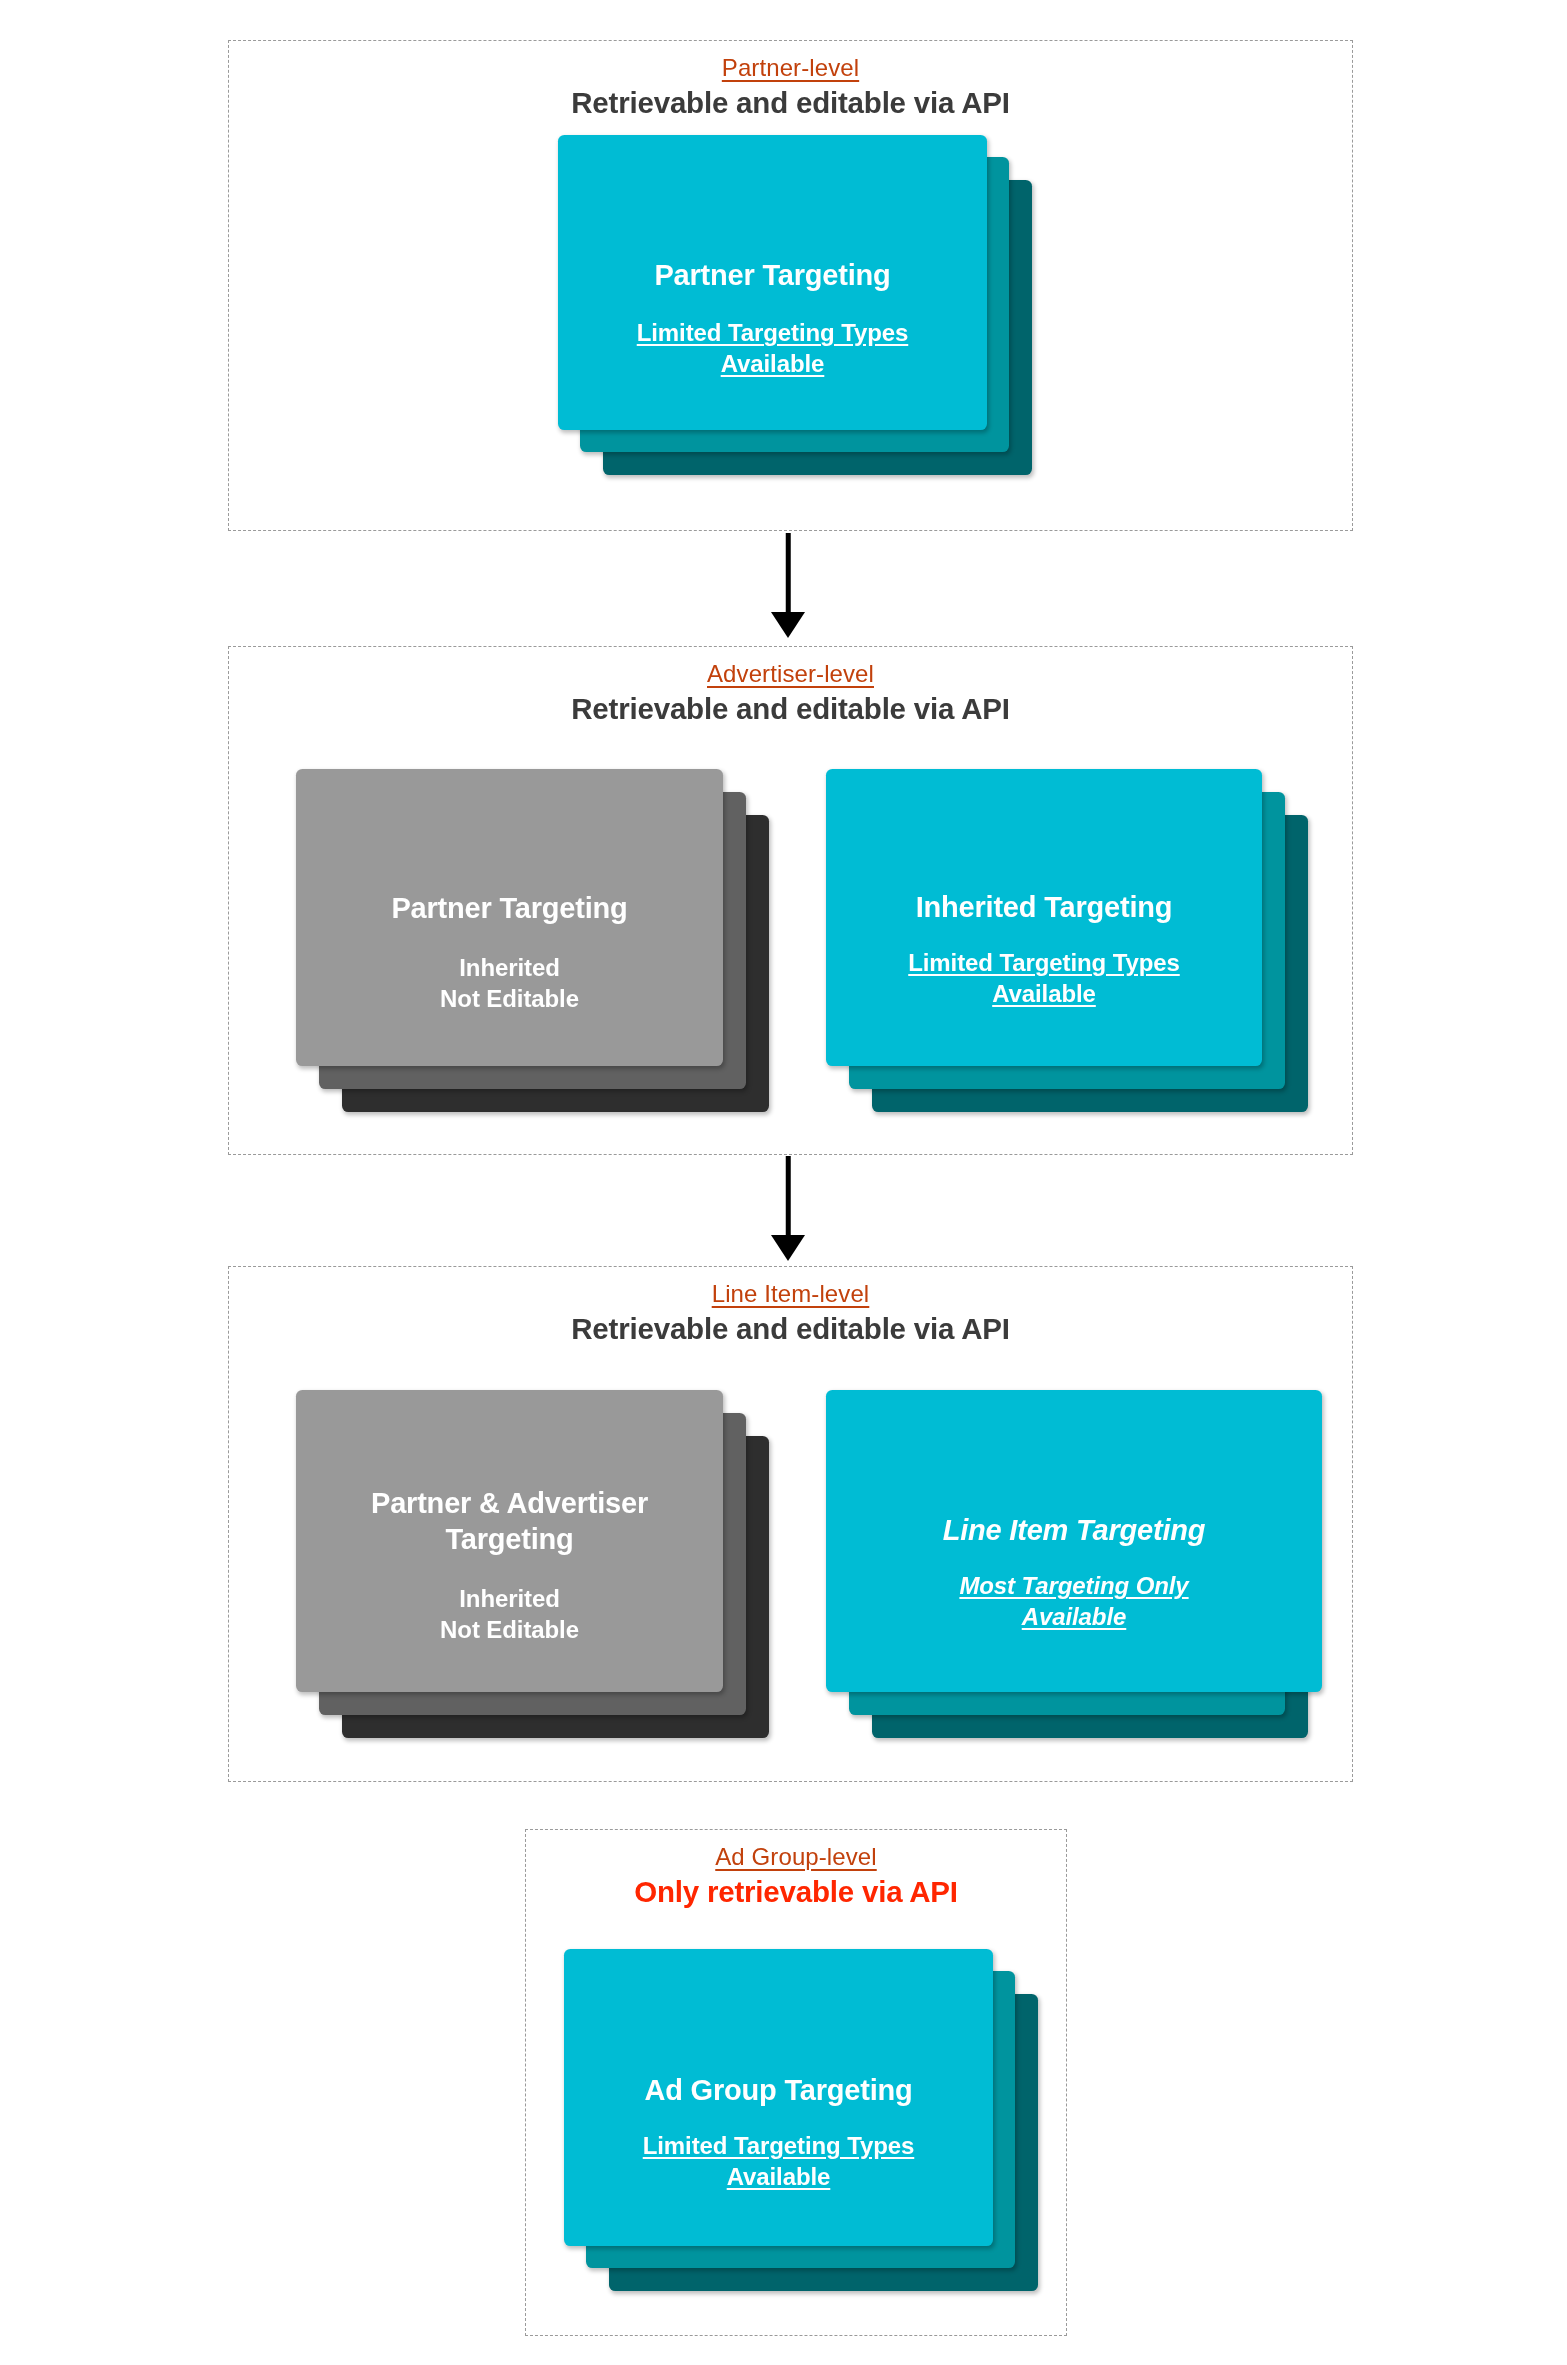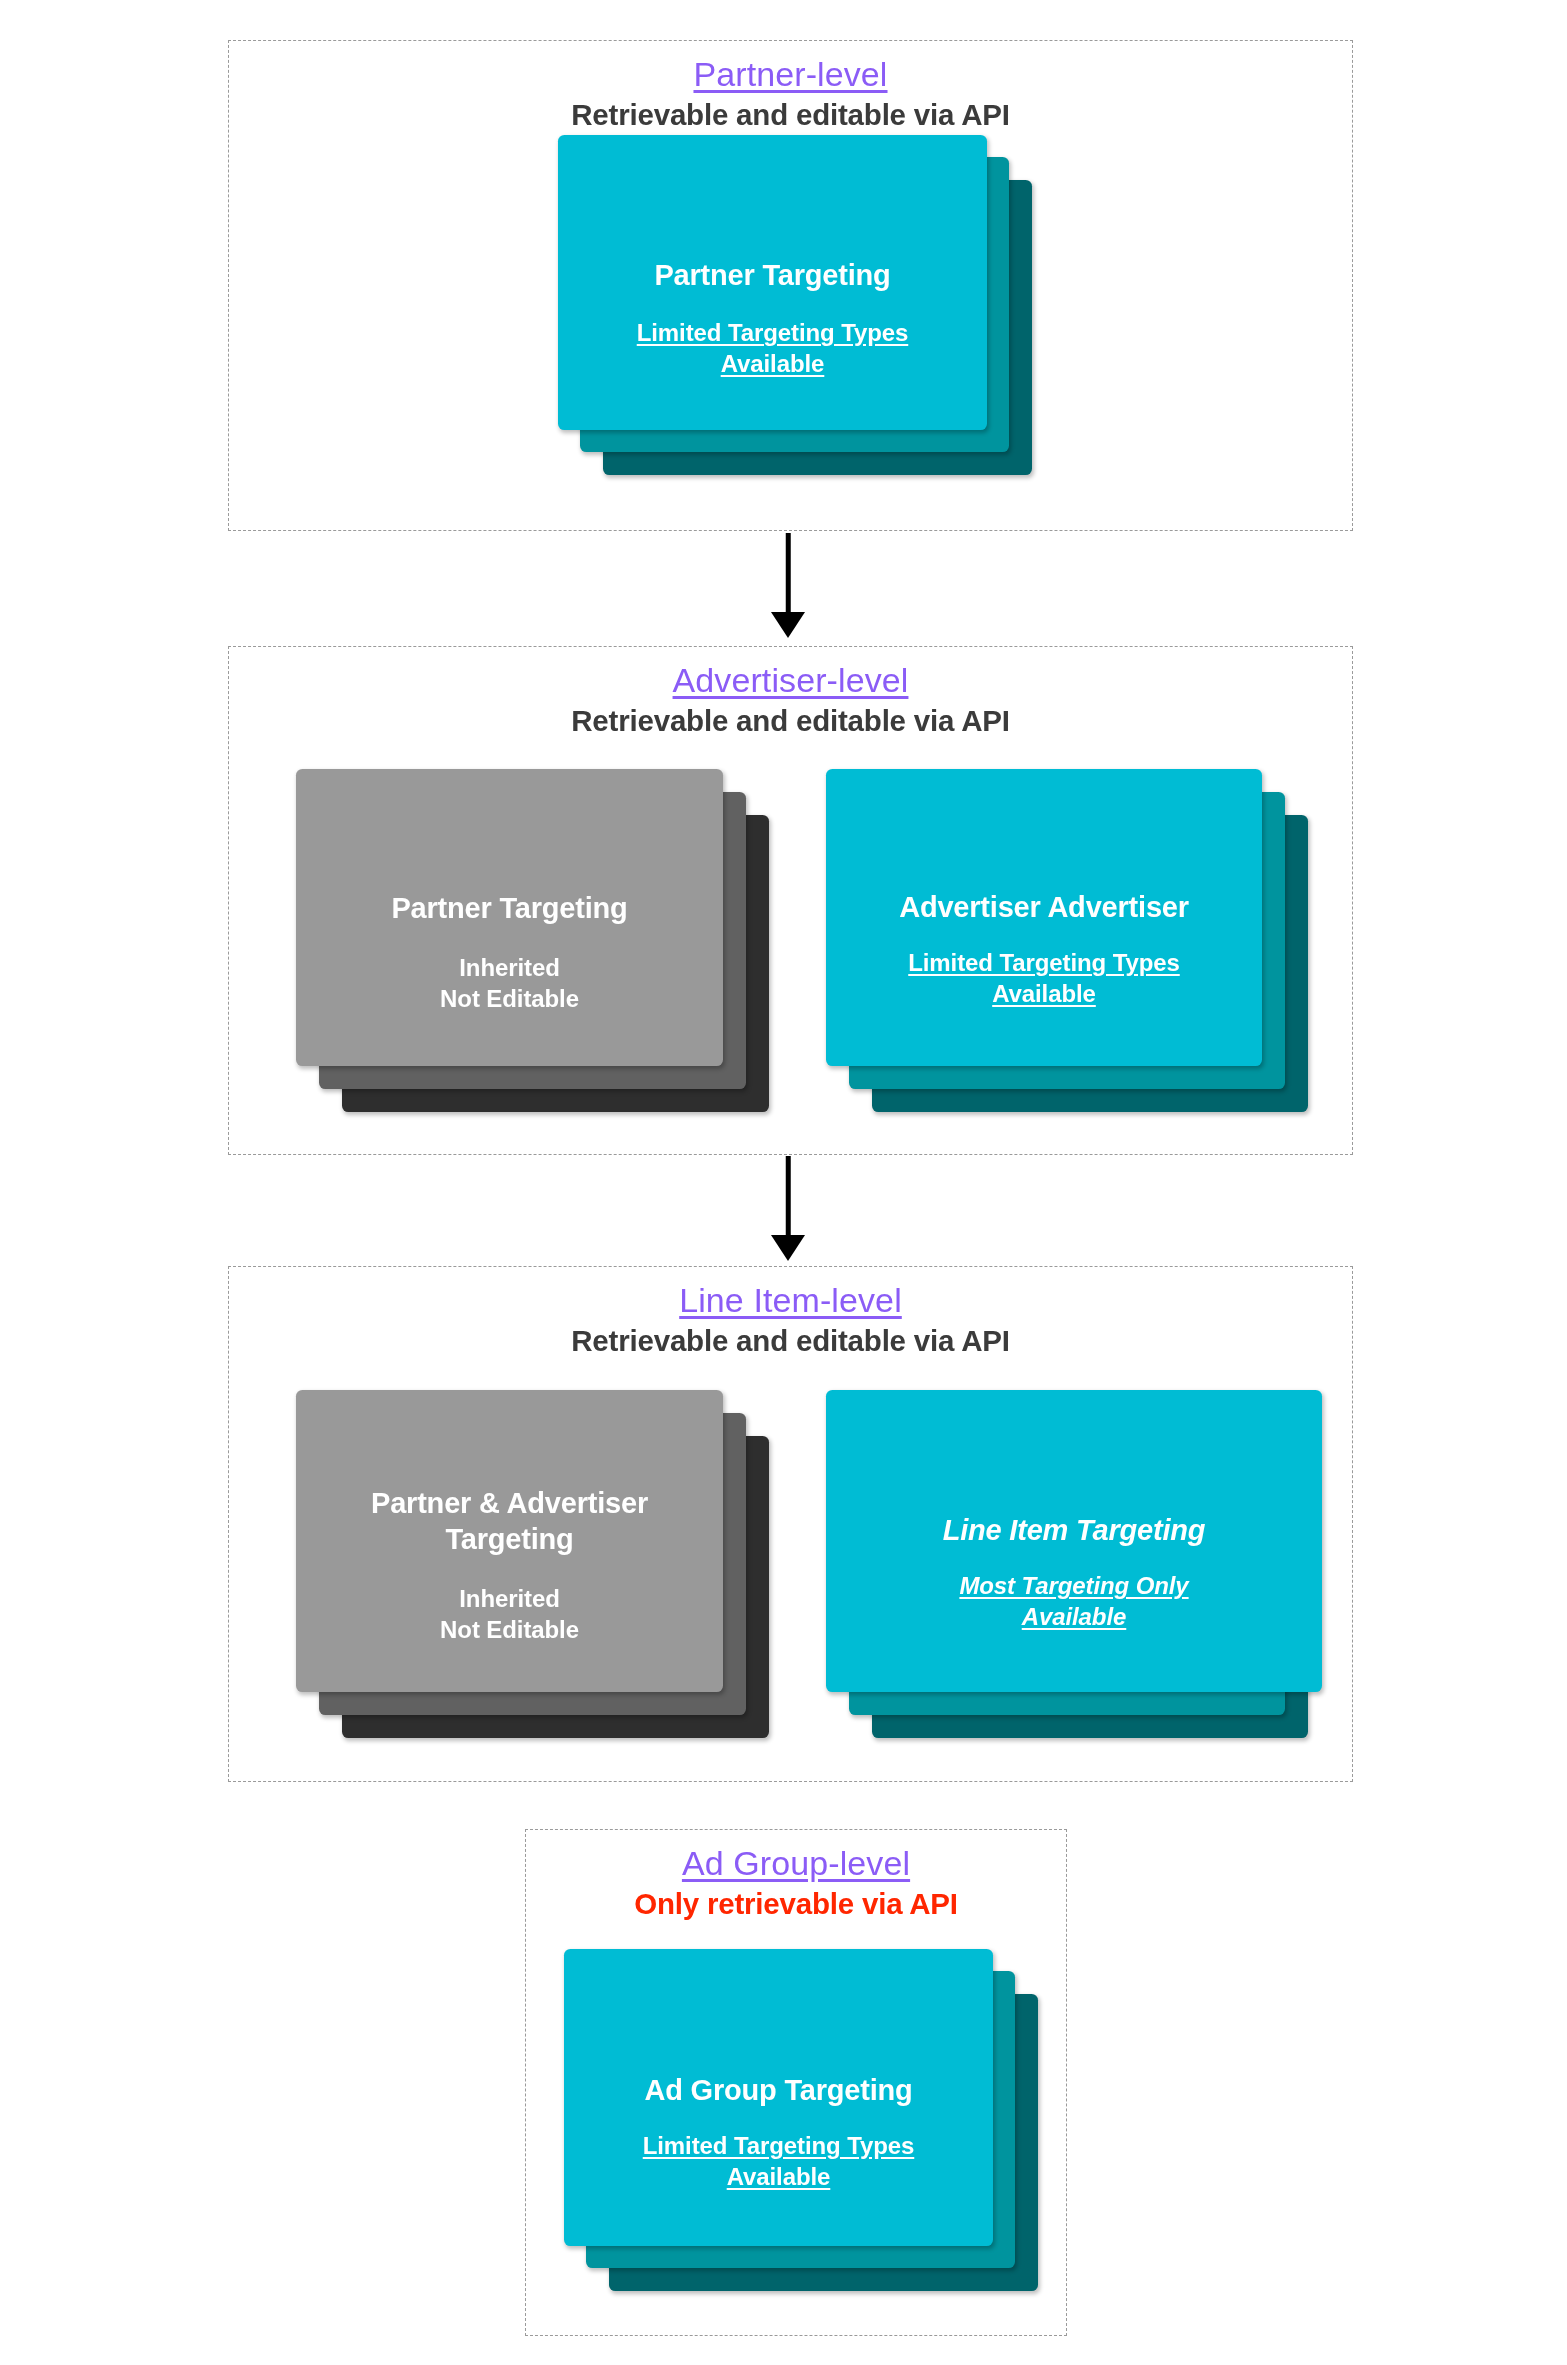--- a/index.html
+++ b/index.html
@@ -32,23 +32,23 @@
 
   .level-header {
     position: absolute;
     left: 0;
     right: 0;
     text-align: center;
     line-height: 1.18;
   }
   .level-name {
     display: inline-block;
-    font-size: 34px;
+    font-size: 24px;
     font-weight: 400;
-    color: #8b5cf6;
+    color: #c2410c;
     text-decoration: underline;
     text-underline-offset: 3.6px;
     letter-spacing: 0.1px;
   }
   .level-api {
     display: block;
     font-size: 29.5px;
     font-weight: bold;
     color: #3b3b3b;
     margin-top: 4.5px;
@@ -181,21 +181,21 @@
           <div class="card-sub">Not Editable</div>
         </div>
       </div>
     </div>
 
     <div class="stack cyan" style="left:597px; top:122px; width:482px; height:344px;">
       <div class="layer back" style="left:46px; top:46px; width:436px; height:297px;"></div>
       <div class="layer mid" style="left:23px; top:23px; width:436px; height:297px;"></div>
       <div class="layer front" style="left:0px; top:0px; width:436px; height:297px;">
         <div class="card-body" style="padding-top:64px;">
-          <div class="card-title">Advertiser Advertiser</div>
+          <div class="card-title">Inherited Targeting</div>
           <div class="card-sub underlined" style="margin-top:23px; max-width:339px;">Limited Targeting Types Available</div>
         </div>
       </div>
     </div>
   </div>
 
   <div class="arrow" style="left:770px; top:1156px; height:105px;">
     <div class="shaft" style="height:82px;"></div>
     <div class="head"></div>
   </div>

